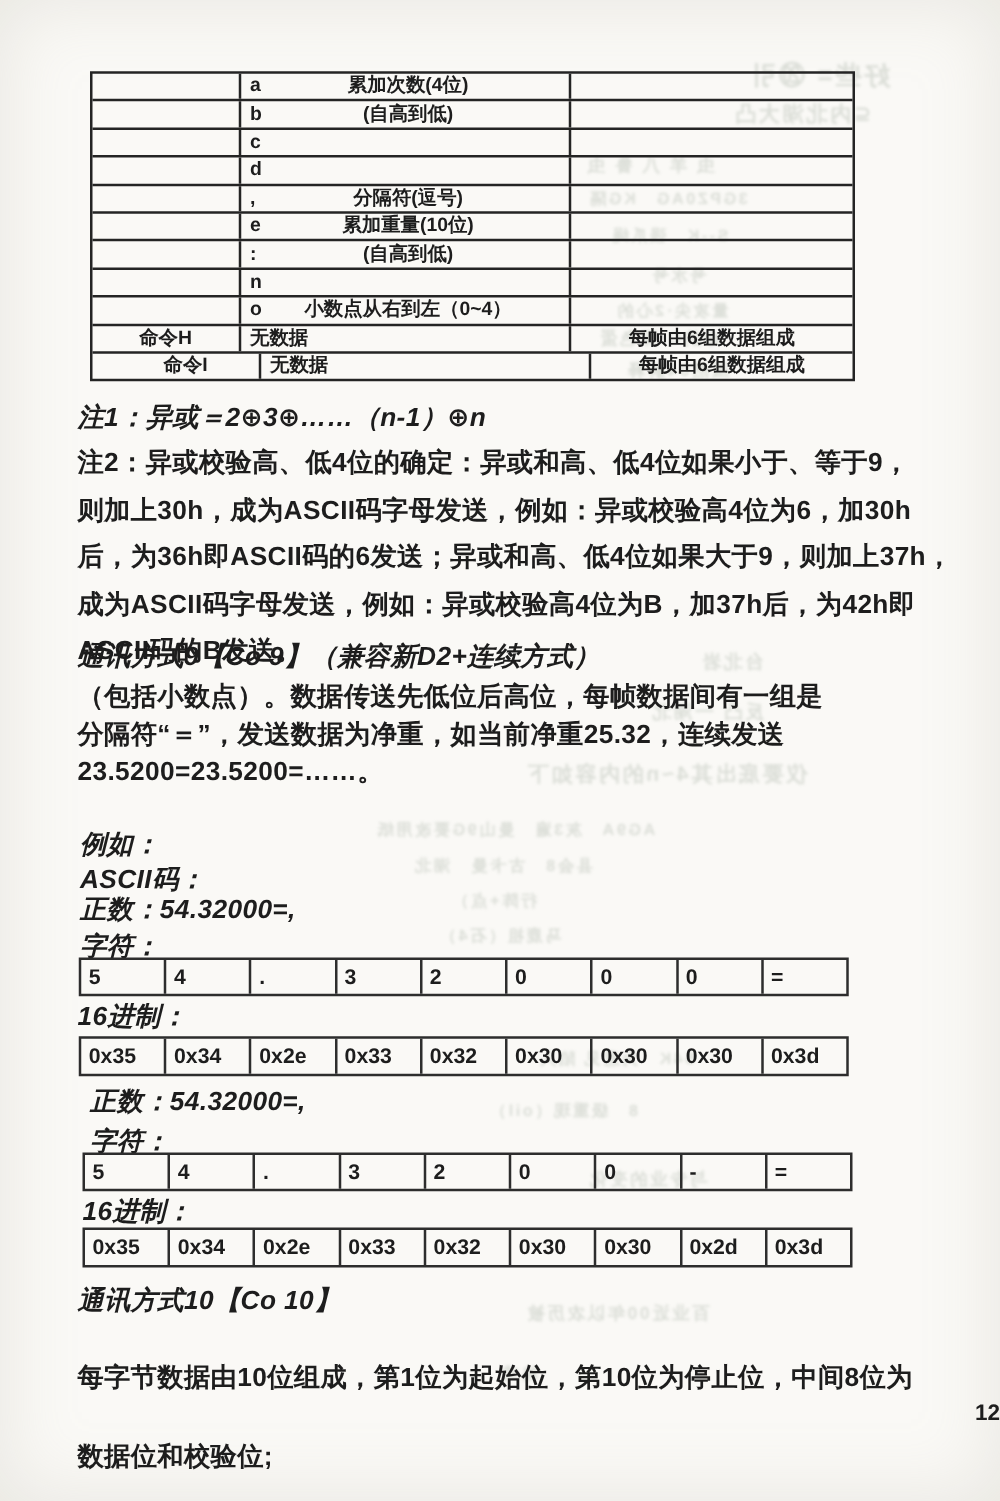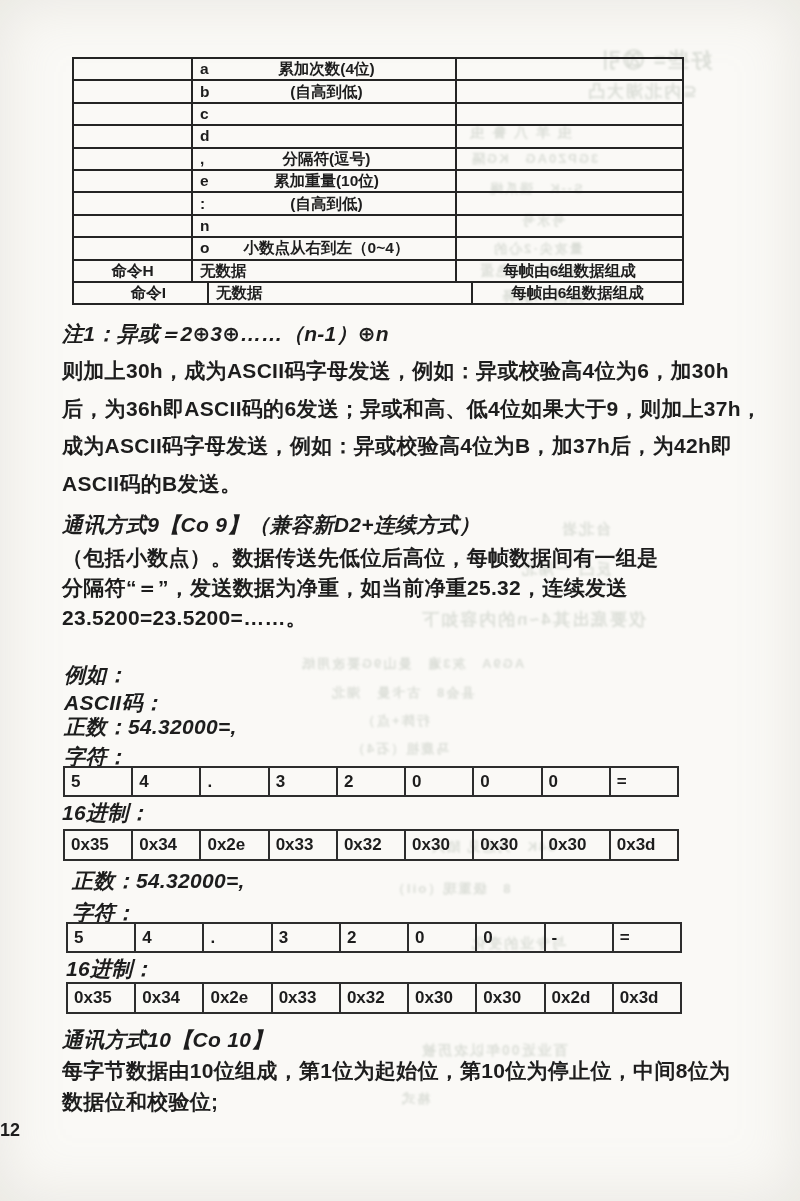--- a/index.html
+++ b/index.html
@@ -26,27 +26,27 @@
   .tc.c2{justify-content:flex-start;padding-left:7px;}
   .tc.c2 .letter{min-width:42px;text-align:left;}
   .tc.c2 .desc{flex:1;text-align:center;padding-right:44px;}
   
   .ln{position:absolute;font-size:21px;font-weight:600;white-space:pre;letter-spacing:.3px;font-style:italic;}
   .hd{font-weight:700;}
   .para{position:absolute;}
   .para .pline{font-size:21px;font-weight:600;white-space:pre;letter-spacing:.3px;}
   .para.lh37 .pline{line-height:37.5px;}
   .para.lh30 .pline{line-height:30px;}
-  .para.lh31 .pline{line-height:31px;}
+  .para.lh31 .pline{line-height:31px;margin-top:32px;}
   
   .crow{position:absolute;display:flex;border:2px solid #2d2d2d;background:transparent;}
   .crow .cell{flex:1;border-right:2px solid #2d2d2d;font-size:17px;font-weight:600;
               padding-left:6px;display:flex;align-items:center;white-space:nowrap;overflow:hidden;}
   .crow .cell:last-child{border-right:none;}
-  .pagenum{position:absolute;left:0;width:100%;text-align:left;font-size:18px;font-weight:600;}
+  .pagenum{position:absolute;left:0;width:100%;text-align:right;font-size:18px;font-weight:600;}
 </style>
 </head>
 <body>
 
 <div class="page">
 
   <div id="bleed-layer">
       <div class="bleed" style="left: 598px; top: 46px; font-size: 21px;">好些= ⑳引</div>
       <div class="bleed" style="left: 586px; top: 80px; font-size: 17px;">⊆内北湖大凸</div>
       <div class="bleed" style="left: 468px; top: 124px; font-size: 14px;">虫 羊 八 鲁 虫</div>
@@ -169,20 +169,21 @@
           <span class="desc"></span>
         </div>
         <div class="tc c3">每帧由6组数据组成</div>
       </div>
     </div>
 
   <div class="ln" style="left:62px;top:320px">注1：异或＝2⊕3⊕……（n-1）⊕n</div>
 
   <div class="para lh37" style="left:62px;top:352px">
 
+  <div class="pline">注2：异或校验高、低4位的确定：异或和高、低4位如果小于、等于9，</div>
       <div class="pline">则加上30h，成为ASCII码字母发送，例如：异或校验高4位为6，加30h</div>
       <div class="pline">后，为36h即ASCII码的6发送；异或和高、低4位如果大于9，则加上37h，</div>
       <div class="pline">成为ASCII码字母发送，例如：异或校验高4位为B，加37h后，为42h即</div>
       <div class="pline">ASCII码的B发送。</div>
     </div>
 
   <div class="ln hd" style="left:62px;top:511px">通讯方式9【Co 9】（兼容新D2+连续方式）</div>
   <div class="para lh30" style="left:62px;top:543px">
 
       <div class="pline">（包括小数点）。数据传送先低位后高位，每帧数据间有一组是</div>

